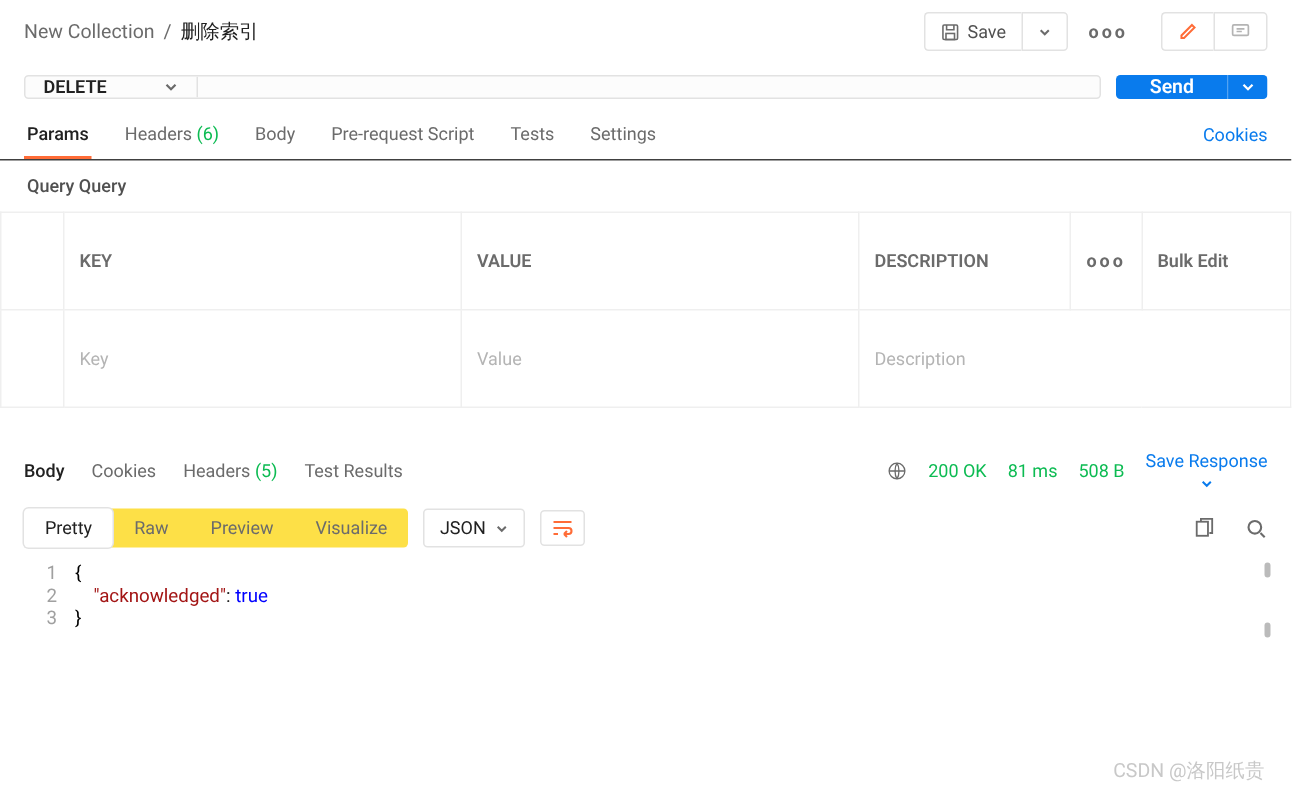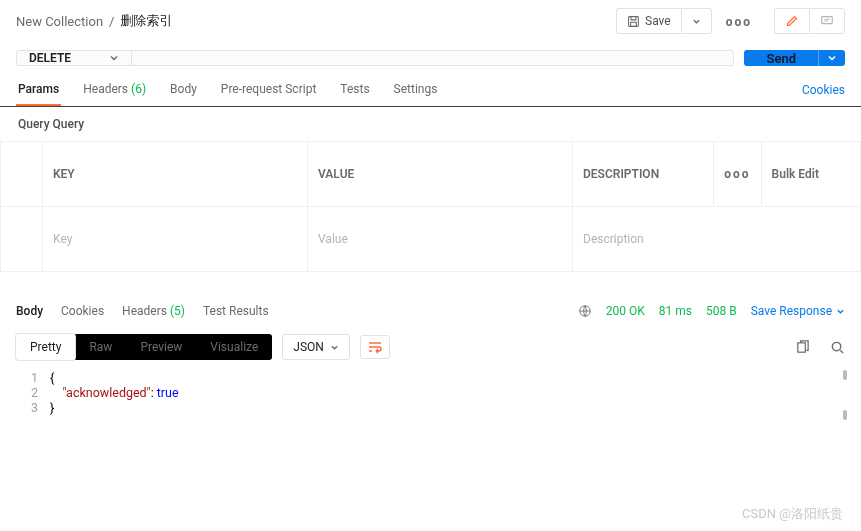--- a/index.html
+++ b/index.html
@@ -14,21 +14,21 @@
 .btn-group .btn:first-child { border-top-right-radius: 0; border-bottom-right-radius: 0; border-right: none; }
 .btn-group .btn:last-child { border-top-left-radius: 0; border-bottom-left-radius: 0; }
 .icon { display: inline-flex; }
 .edit-icon svg path { stroke: #ff6c37; }
 .dots { letter-spacing: 2px; color: #6b6b6b; font-size: 12px; font-weight: bold; }
 .request-row { display: flex; align-items: stretch; padding: 8px 16px; gap: 10px; }
 .method-url { display: flex; flex: 1; border: 1px solid #e2e2e2; border-radius: 3px; overflow: hidden; background: #fcfcfc; }
 .method-select { display: flex; align-items: center; justify-content: space-between; padding: 0 12px; width: 115px; font-weight: 600; font-size: 12px; border-right: 1px solid #e2e2e2; cursor: pointer; }
 .url-input { flex: 1; border: none; padding: 0 12px; font-size: 13px; outline: none; background: transparent; color: #212121; }
 .send-group { display: flex; }
-.send-btn { background: #097bed; color: #0f172a; border: none; padding: 0 22px; font-size: 13px; font-weight: 600; border-radius: 3px 0 0 3px; cursor: pointer; }
+.send-btn { background: #097bed; color: #ffffff; border: none; padding: 0 22px; font-size: 13px; font-weight: 600; border-radius: 3px 0 0 3px; cursor: pointer; }
 .send-dd { background: #097bed; border: none; border-left: 1px solid rgba(255,255,255,0.3); border-radius: 0 3px 3px 0; padding: 0 8px; cursor: pointer; display: flex; align-items: center; }
 .tabs { display: flex; align-items: center; padding: 0 16px; border-bottom: 1px solid #404040; gap: 20px; font-size: 12px; }
 .tab { padding: 8px 2px; color: #6b6b6b; cursor: pointer; border-bottom: 2px solid transparent; }
 .tab.active { color: #212121; border-bottom-color: #ff6c37; font-weight: 500; }
 .tab .count-green { color: #0cbb52; }
 .tabs .spacer { flex: 1; }
 .cookies-link { color: #097bed; cursor: pointer; font-size: 12px; padding: 8px 0; }
 .sub-header { padding: 10px 18px; font-size: 12px; color: #505050; font-weight: 500; }
 .params-table { border-collapse: collapse; width: 100%; }
 .params-table th, .params-table td { border: 1px solid #efefef; padding: 25px 10px; font-size: 12px; text-align: left; }
@@ -37,23 +37,23 @@
 .col-cb { width: 42px; }
 .col-key { width: 265px; }
 .col-val { width: 265px; }
 .col-more { width: 40px; text-align: center; }
 .bulk-edit { color: #6b6b6b; font-weight: 600; cursor: pointer; text-align: center; }
 .resp-tabs { display: flex; align-items: center; padding: 8px 16px; gap: 18px; font-size: 12px; margin-top: 20px; }
 .resp-tab { color: #6b6b6b; cursor: pointer; padding: 4px 0; }
 .resp-tab.active { color: #212121; font-weight: 500; }
 .resp-meta { display: flex; align-items: center; gap: 14px; font-size: 12px; }
 .meta-green { color: #0cbb52; }
-.save-resp { color: #097bed; cursor: pointer; display: flex; align-items: center; gap: 4px; }
+.save-resp { color: #097bed; cursor: pointer; display: flex; align-items: center; gap: 4px; flex-direction: column; }
 .view-row { display: flex; align-items: center; padding: 4px 16px; gap: 10px; }
-.seg { display: flex; background: #000000; border-radius: 3px; }
+.seg { display: flex; background: #fde047; border-radius: 3px; }
 .seg .seg-item { padding: 6px 14px; font-size: 12px; color: #6b6b6b; cursor: pointer; border-radius: 3px; }
 .seg .seg-item.active { background: #fff; color: #212121; box-shadow: 0 0 0 1px #e2e2e2; }
 .format-select { display: flex; align-items: center; gap: 6px; border: 1px solid #e2e2e2; border-radius: 3px; padding: 5px 10px; font-size: 12px; cursor: pointer; }
 .wrap-btn { border: 1px solid #e2e2e2; border-radius: 3px; padding: 4px 6px; cursor: pointer; display: flex; }
 .view-row .spacer { flex: 1; }
 .code-area { padding: 6px 0; font-family: Consolas, Monaco, monospace; font-size: 12.5px; position: relative; }
 .code-line { display: flex; }
 .gutter { width: 50px; text-align: right; padding-right: 12px; color: #a0a0a0; user-select: none; }
 .code { white-space: pre; }
 .key-str { color: #a31515; }

